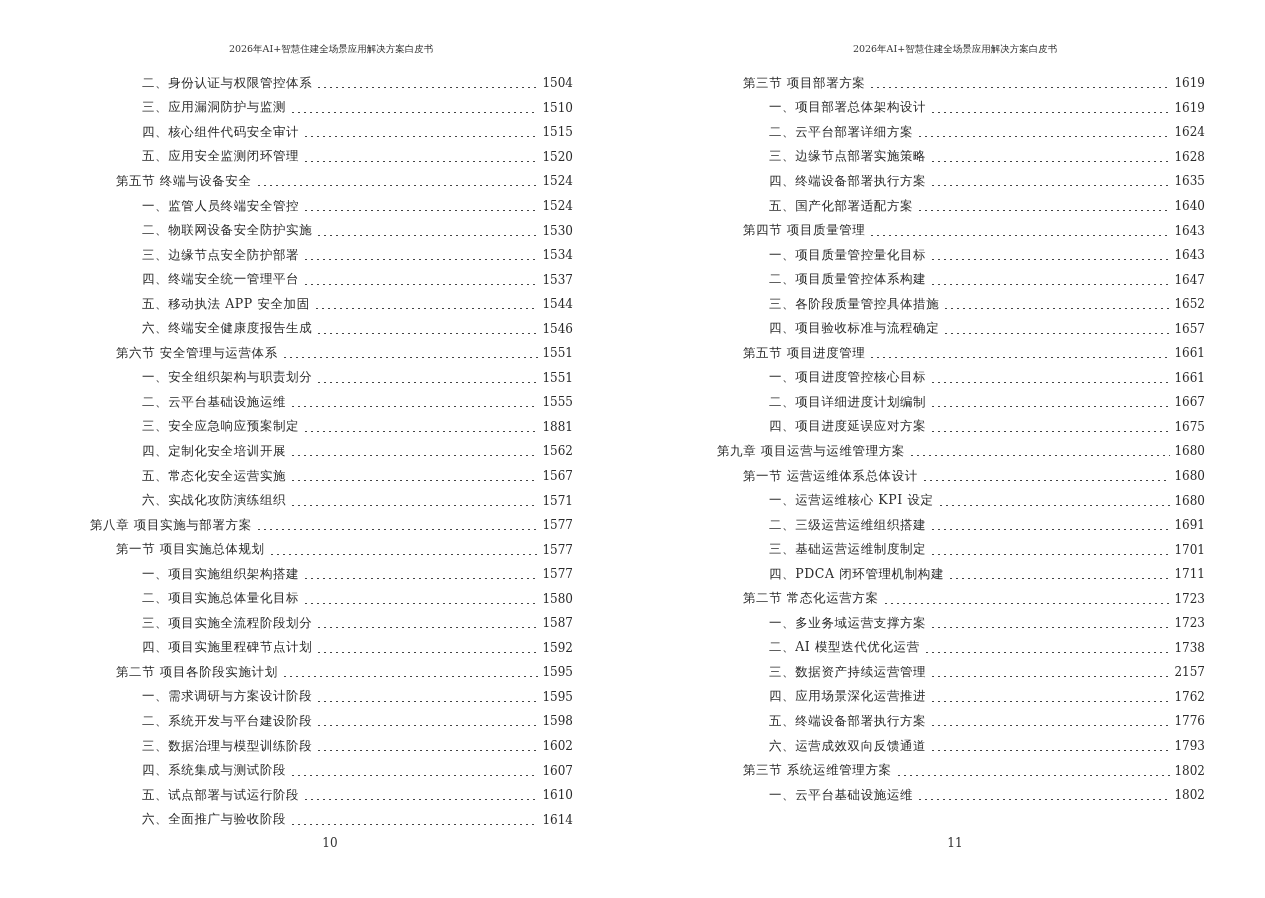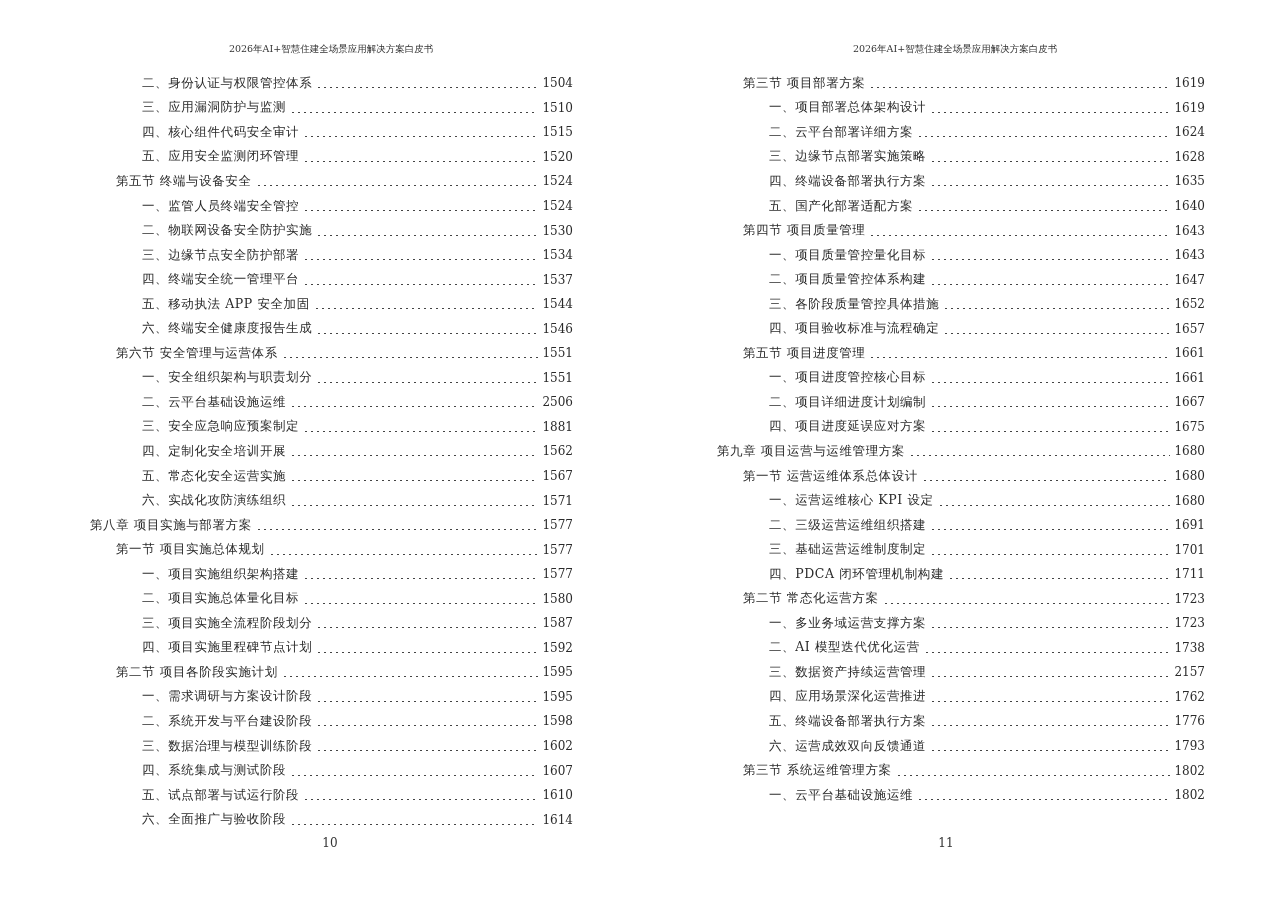--- a/index.html
+++ b/index.html
@@ -11,21 +11,21 @@
   .page.left { left: 0; width: 632px; }
   .page.right { left: 632px; width: 633px; }
   .running-header {
     position: absolute; top: 43px; font-size: 9.5px; color: #333; white-space: nowrap;
     transform: translateX(-50%);
   }
   .page.left .running-header { left: 331px; }
   .page.right .running-header { left: 323px; }
   .page-number { position: absolute; top: 836px; font-size: 12px; color: #333; transform: translateX(-50%); }
   .page.left .page-number { left: 330px; }
-  .page.right .page-number { left: 314px; }
+  .page.right .page-number { left: 323px; }
   .toc { position: absolute; top: 71px; list-style: none; margin: 0; padding: 0; }
   .page.left .toc { left: 90px; width: 483px; }
   .page.right .toc { left: 85px; width: 488px; }
   .toc-entry {
     height: 24.55px; display: flex; align-items: center; font-size: 12.5px; white-space: nowrap;
     cursor: pointer;
   }
   .toc-entry.level-0 { padding-left: 0; }
   .toc-entry.level-1 { padding-left: 26px; }
   .toc-entry.level-2 { padding-left: 52px; }
@@ -104,21 +104,21 @@
         <span class="toc-page">1551</span>
       </li>
       <li class="toc-entry level-2">
         <span class="toc-title">一、安全组织架构与职责划分</span>
         <span class="toc-leader"></span>
         <span class="toc-page">1551</span>
       </li>
       <li class="toc-entry level-2">
         <span class="toc-title">二、云平台基础设施运维</span>
         <span class="toc-leader"></span>
-        <span class="toc-page">2506</span>
+        <span class="toc-page">1555</span>
       </li>
       <li class="toc-entry level-2">
         <span class="toc-title">三、安全应急响应预案制定</span>
         <span class="toc-leader"></span>
         <span class="toc-page">1881</span>
       </li>
       <li class="toc-entry level-2">
         <span class="toc-title">四、定制化安全培训开展</span>
         <span class="toc-leader"></span>
         <span class="toc-page">1562</span>

